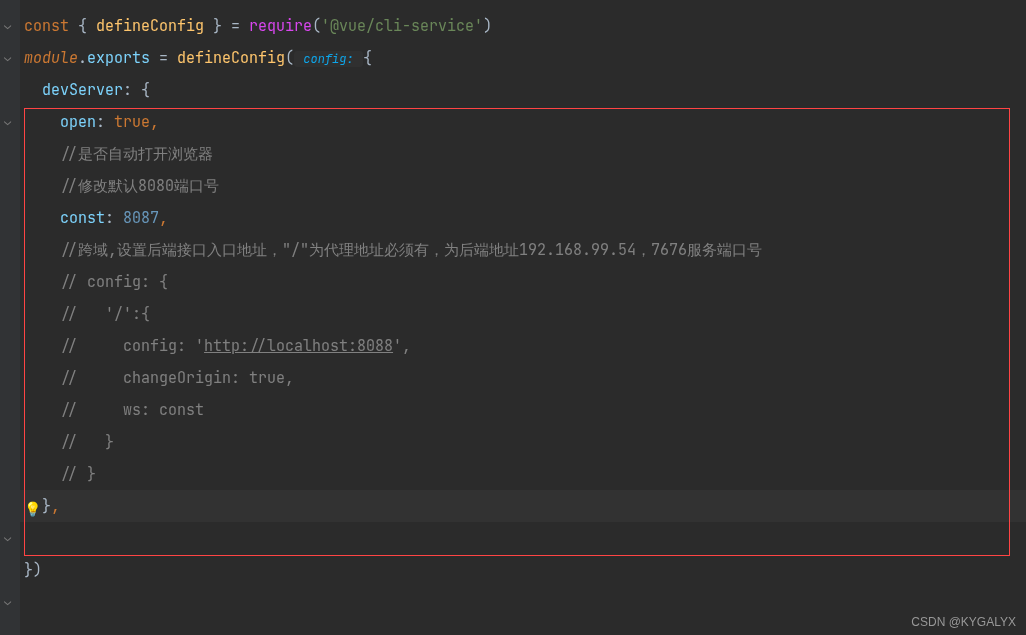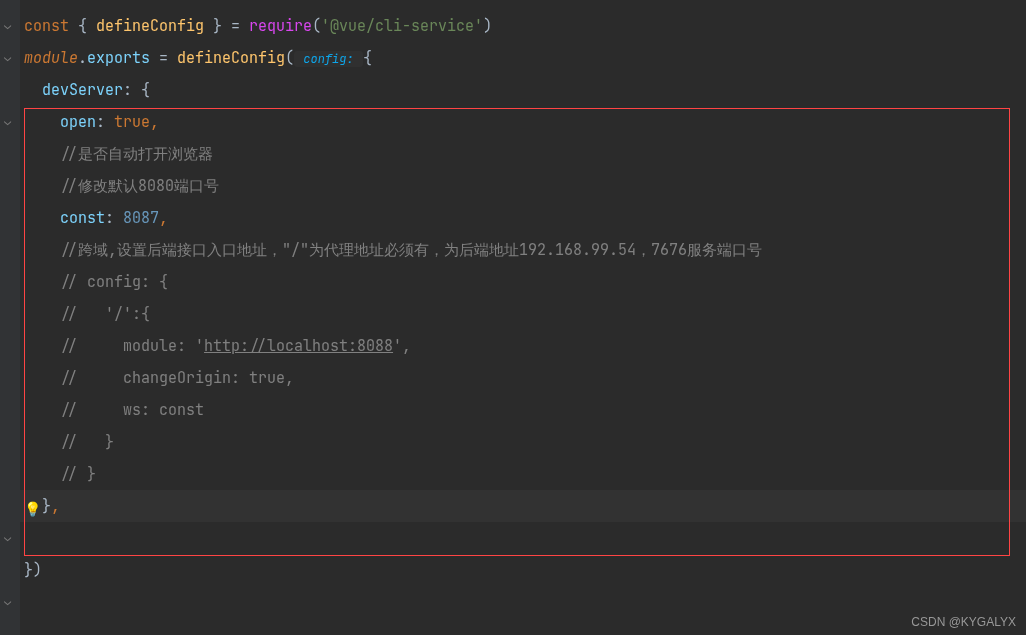--- a/index.html
+++ b/index.html
@@ -109,21 +109,21 @@
   <div class="line"><span>    </span><span class="comment-cn">//修改默认8080端口号</span></div>
 
   <div class="line"><span>    </span><span class="prop">const</span><span class="punct">: </span><span class="num">8087</span><span class="kw">,</span></div>
 
   <div class="line"><span>    </span><span class="comment-cn">//跨域,设置后端接口入口地址，"/"为代理地址必须有，为后端地址192.168.99.54，7676服务端口号</span></div>
 
   <div class="line"><span>    </span><span class="comment">// config: {</span></div>
 
   <div class="line"><span>    </span><span class="comment">//   '/':{</span></div>
 
-  <div class="line"><span>    </span><span class="comment">//     module: '</span><span class="comment underline">http://localhost:8088</span><span class="comment">',</span></div>
+  <div class="line"><span>    </span><span class="comment">//     config: '</span><span class="comment underline">http://localhost:8088</span><span class="comment">',</span></div>
 
   <div class="line"><span>    </span><span class="comment">//     changeOrigin: true,</span></div>
 
   <div class="line"><span>    </span><span class="comment">//     ws: const</span></div>
 
   <div class="line"><span>    </span><span class="comment">//   }</span></div>
 
   <div class="line"><span>    </span><span class="comment">// }</span></div>
 
   <div class="line current"><span>  </span><span class="punct">}</span><span class="kw">,</span></div>

